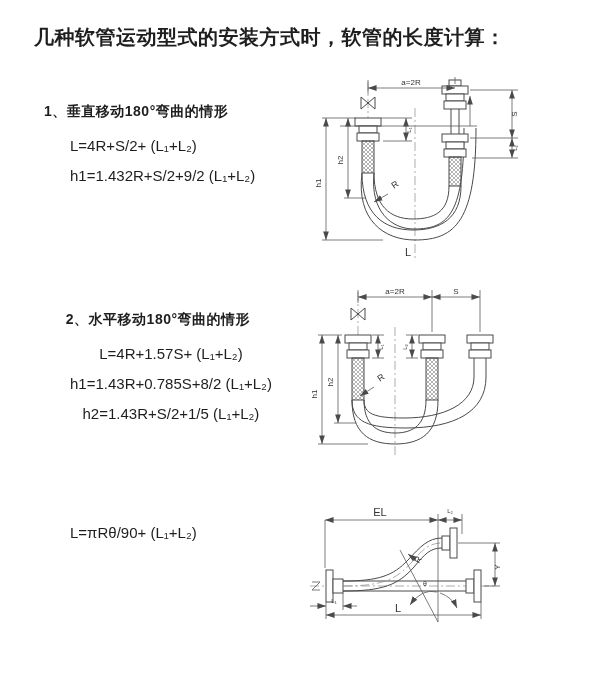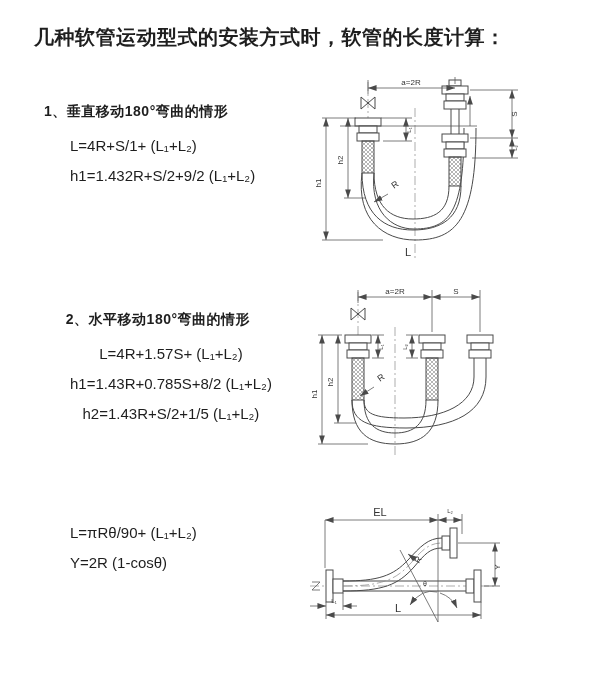--- a/index.html
+++ b/index.html
@@ -24,34 +24,33 @@
 </style>
 </head>
 <body>
 
 <div class="page">
 
   <div class="title">几种软管运动型式的安装方式时，软管的长度计算：</div>
 
   <div class="sec sec1">
     <div class="hd">1、垂直移动180°弯曲的情形</div>
-    <div class="f">L=4R+S/1+ (L₁+L₂)</div>
+    <div class="f">L=4R+S/2+ (L₁+L₂)</div>
     <div class="f">h1=1.432R+S/2+9/2 (L₁+L₂)</div>
   </div>
 
   <div class="sec sec2">
     <div class="hd">2、水平移动180°弯曲的情形</div>
     <div class="f">L=4R+1.57S+ (L₁+L₂)</div>
     <div class="f">h1=1.43R+0.785S+8/2 (L₁+L₂)</div>
     <div class="f">h2=1.43R+S/2+1/5 (L₁+L₂)</div>
   </div>
 
   <div class="sec sec3">
     <div class="f">L=πRθ/90+ (L₁+L₂)</div>
-    <div class="f">Y=2R (1-cosθ)</div>
   </div>
 
   <svg class="diag d1" width="292" height="200" viewBox="0 0 292 200">
     <defs>
       <pattern id="p1" width="4" height="4" patternUnits="userSpaceOnUse">
         <path d="M0,4 L4,0 M0,0 L4,4" stroke="#6a6a6a" stroke-width="0.5"></path>
       </pattern>
       <marker id="a1" viewBox="0 0 10 10" refX="9.5" refY="5" markerWidth="9" markerHeight="9" markerUnits="userSpaceOnUse" orient="auto-start-reverse">
         <path d="M0,1.8 L9.5,5 L0,8.2 Z" fill="#4a4a4a"></path>
       </marker>

